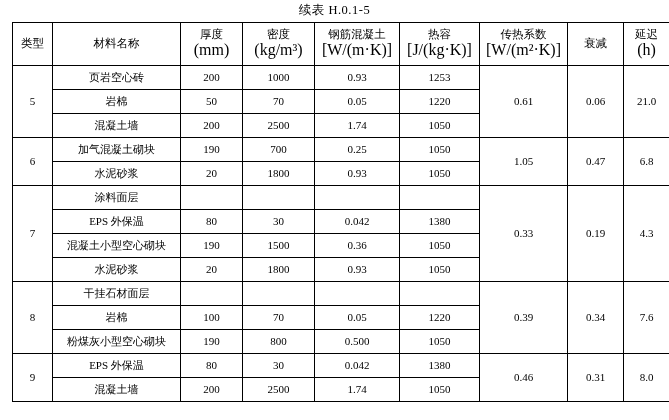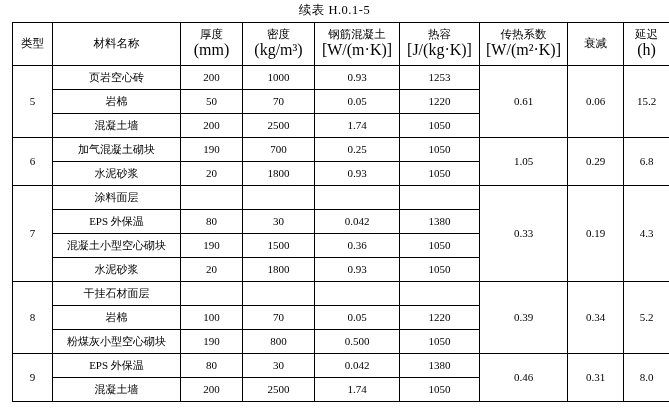--- a/index.html
+++ b/index.html
@@ -152,21 +152,21 @@
     <tbody id="body-rows">
         <tr class="thick-top">
           <td rowspan="3" class="type-cell">5</td>
           <td class="matname">页岩空心砖</td>
           <td>200</td>
           <td>1000</td>
           <td>0.93</td>
           <td>1253</td>
           <td rowspan="3">0.61</td>
           <td rowspan="3">0.06</td>
-          <td rowspan="3">15.2</td>
+          <td rowspan="3">21.0</td>
         </tr>
         <tr>
           <td class="matname">岩棉</td>
           <td>50</td>
           <td>70</td>
           <td>0.05</td>
           <td>1220</td>
         </tr>
         <tr>
           <td class="matname">混凝土墙</td>
@@ -176,21 +176,21 @@
           <td>1050</td>
         </tr>
         <tr class="thick-top">
           <td rowspan="2" class="type-cell">6</td>
           <td class="matname">加气混凝土砌块</td>
           <td>190</td>
           <td>700</td>
           <td>0.25</td>
           <td>1050</td>
           <td rowspan="2">1.05</td>
-          <td rowspan="2">0.29</td>
+          <td rowspan="2">0.47</td>
           <td rowspan="2">6.8</td>
         </tr>
         <tr>
           <td class="matname">水泥砂浆</td>
           <td>20</td>
           <td>1800</td>
           <td>0.93</td>
           <td>1050</td>
         </tr>
         <tr class="thick-top">
@@ -227,21 +227,21 @@
         </tr>
         <tr class="thick-top">
           <td rowspan="3" class="type-cell">8</td>
           <td class="matname">干挂石材面层</td>
           <td></td>
           <td></td>
           <td></td>
           <td></td>
           <td rowspan="3">0.39</td>
           <td rowspan="3">0.34</td>
-          <td rowspan="3">5.2</td>
+          <td rowspan="3">7.6</td>
         </tr>
         <tr>
           <td class="matname">岩棉</td>
           <td>100</td>
           <td>70</td>
           <td>0.05</td>
           <td>1220</td>
         </tr>
         <tr>
           <td class="matname">粉煤灰小型空心砌块</td>

